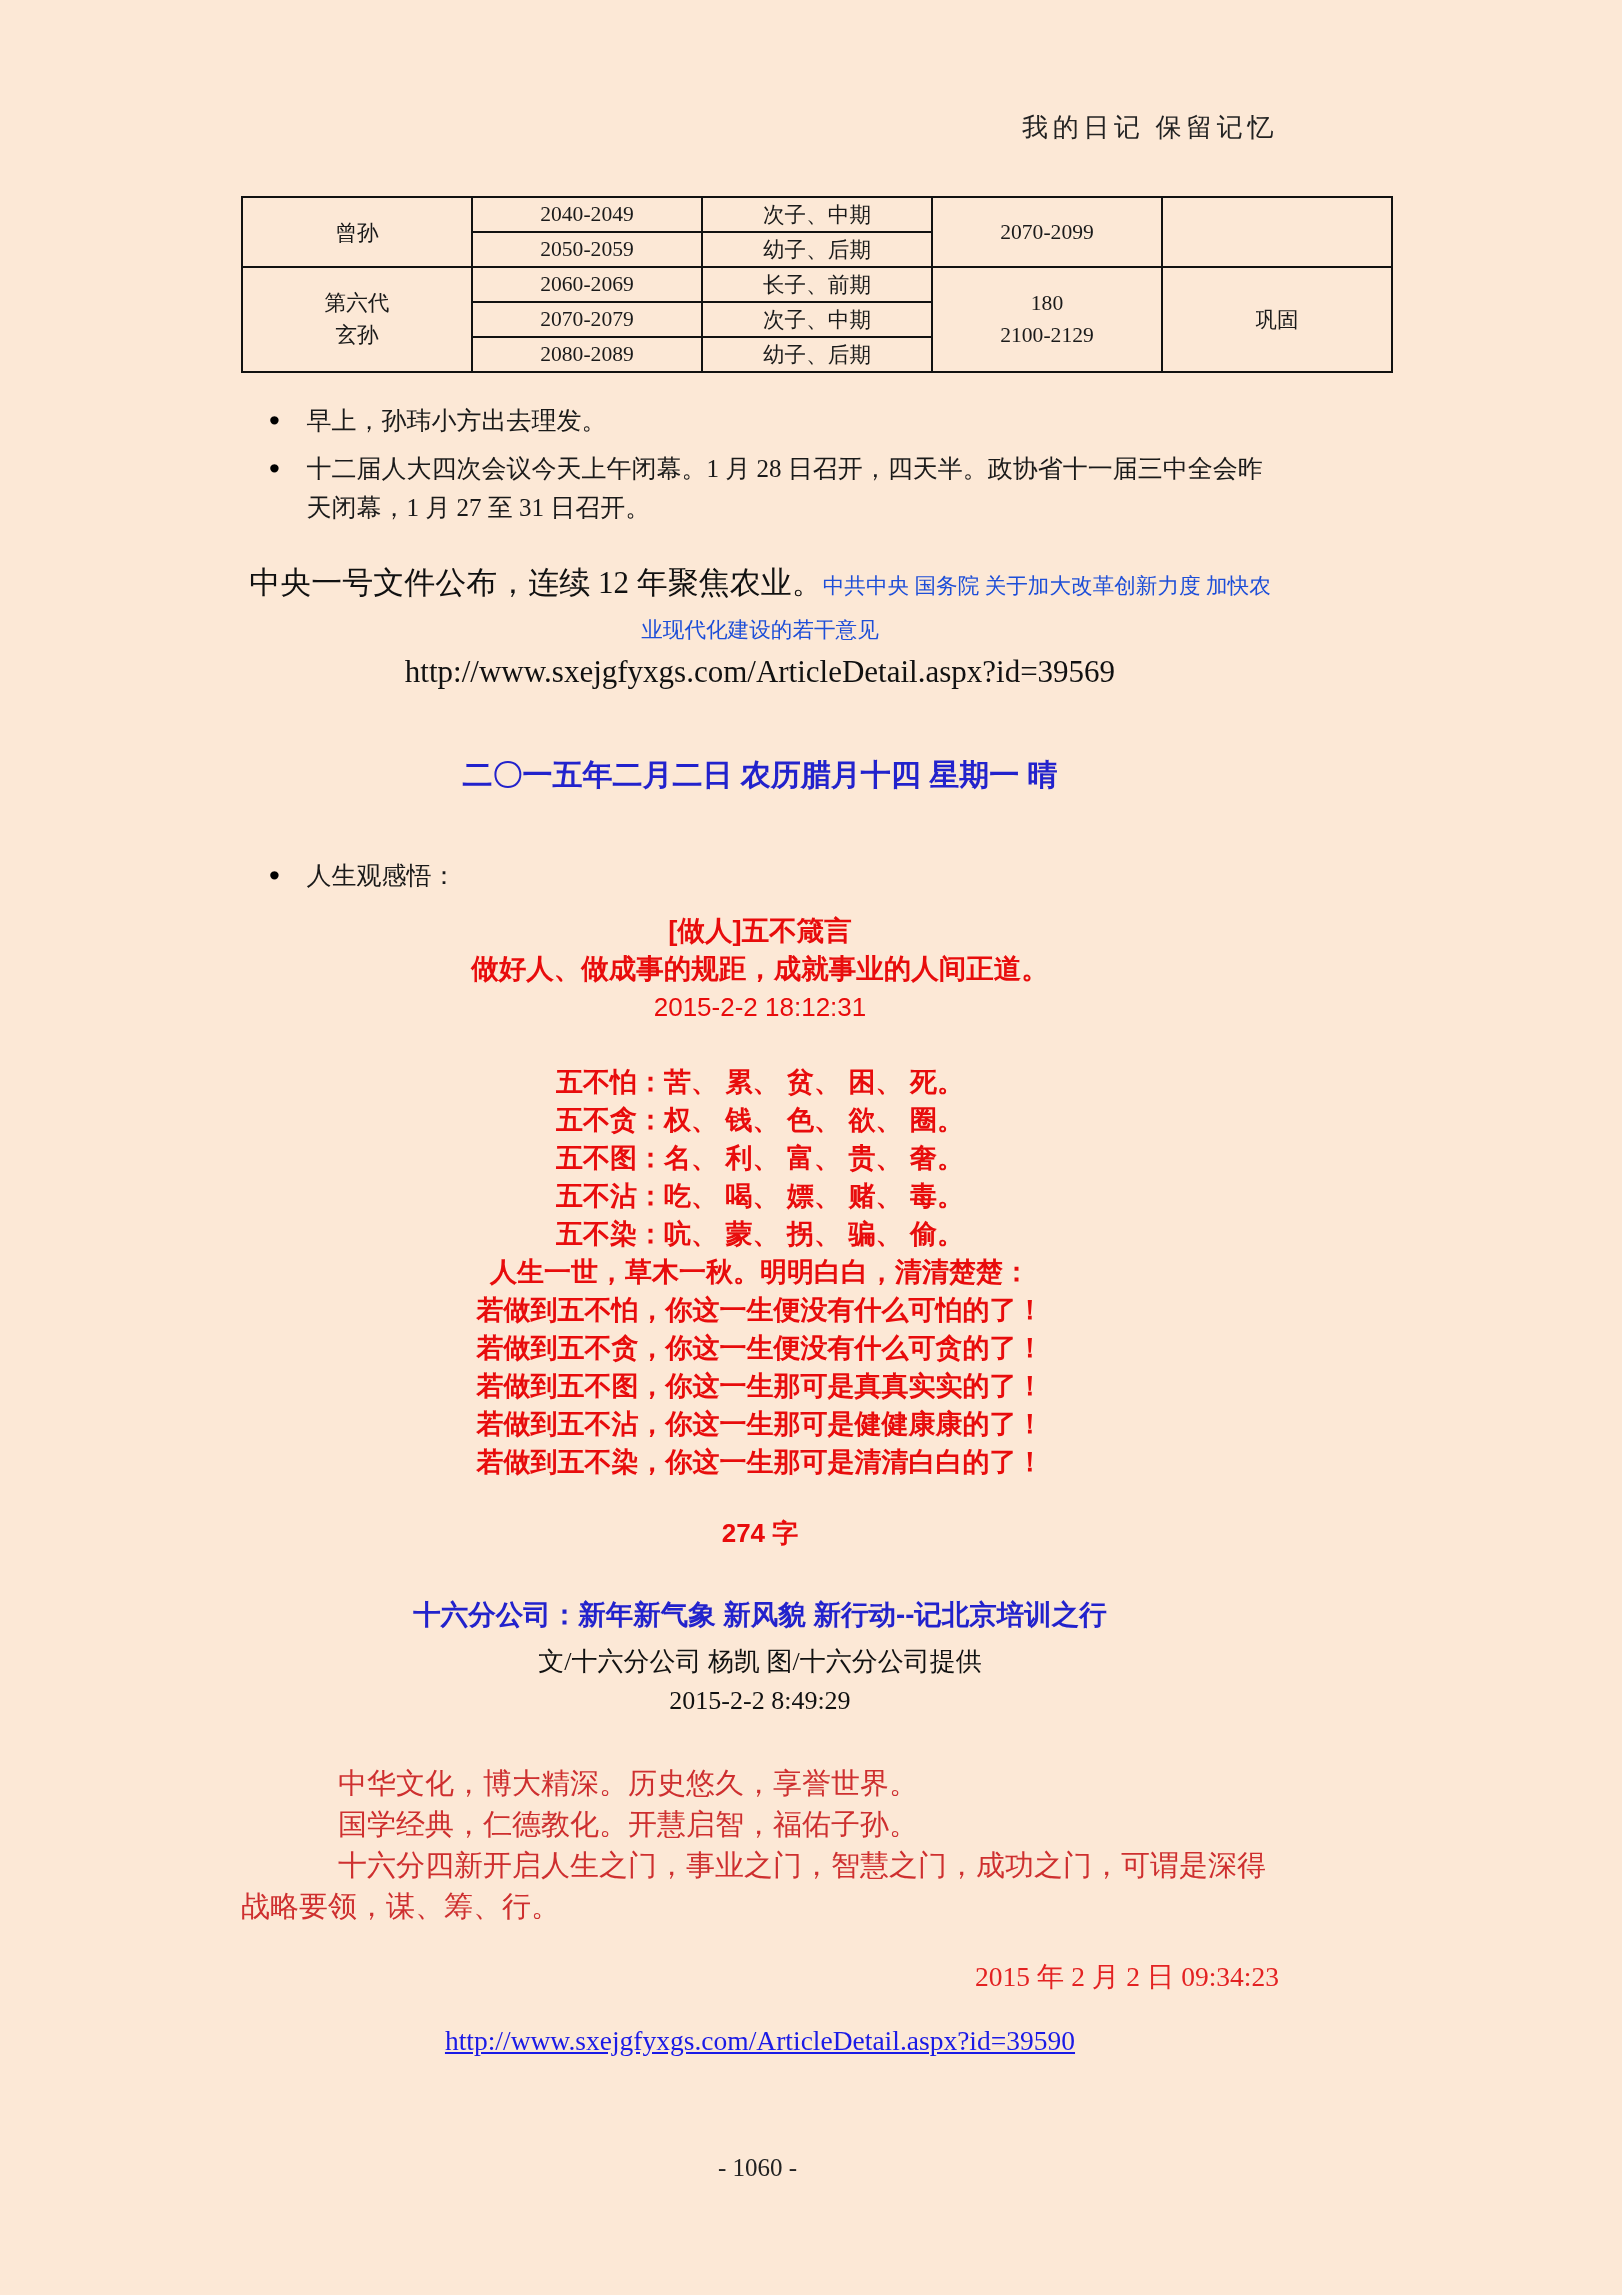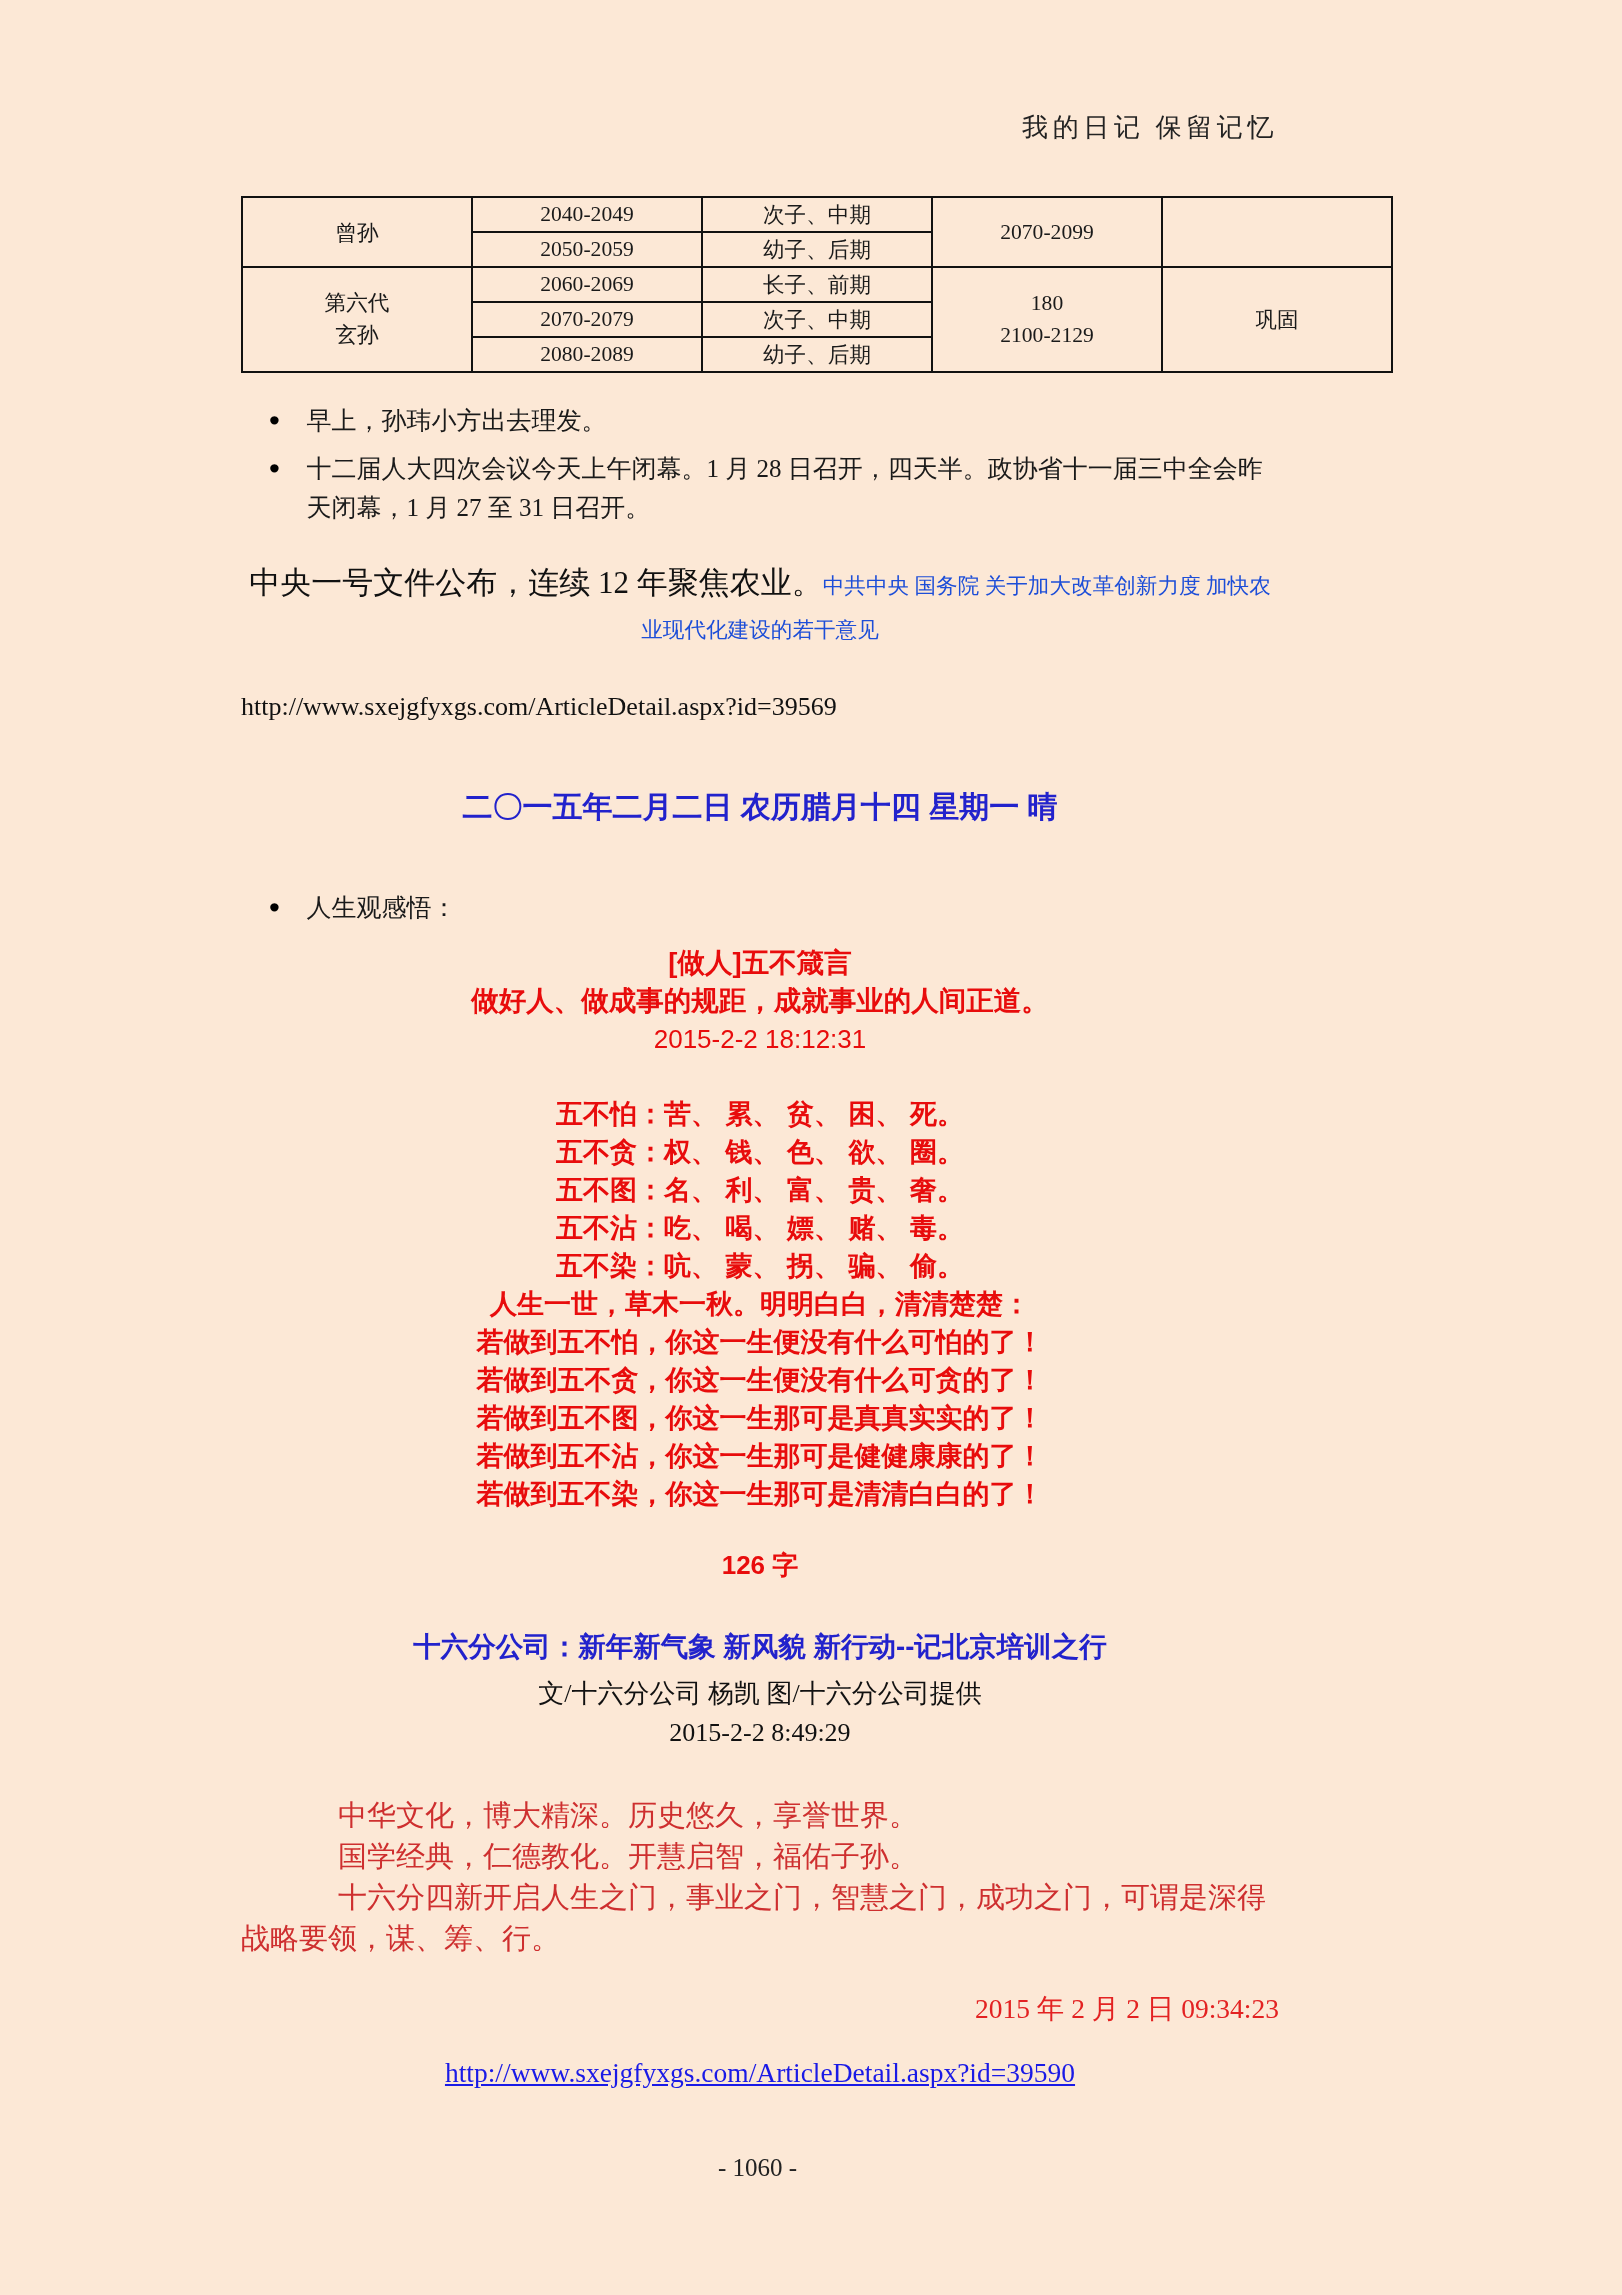--- a/index.html
+++ b/index.html
@@ -41,22 +41,22 @@
     font-size:19.6px;line-height:38px;color:#000;
   }
   .bullet-text{font-size:25px;line-height:39px;}
 
   
   .headline{margin:35px 0 0 0;text-align:center;line-height:41px;}
   .headline-black{font-size:31px;color:#111;}
   .headline-red{font-size:21.6px;color:#1d4ed8;}
 
   .url-plain{
-    margin-top:38px;
-    font-size:26px;color:#111;
+    text-align:center;
+    font-size:31px;color:#111;
   }
 
   .date-heading{
     margin-top:65px;text-align:center;
     font-family:"Liberation Sans", sans-serif;font-weight:bold;
     font-size:30px;color:#2222cc;
   }
 
   .bullet-single{margin-top:60px;}
 
@@ -211,21 +211,21 @@
         <div class="maxim-line">五不染：吭、 蒙、 拐、 骗、 偷。</div>
         <div class="maxim-line">人生一世，草木一秋。明明白白，清清楚楚：</div>
         <div class="maxim-line">若做到五不怕，你这一生便没有什么可怕的了！</div>
         <div class="maxim-line">若做到五不贪，你这一生便没有什么可贪的了！</div>
         <div class="maxim-line">若做到五不图，你这一生那可是真真实实的了！</div>
         <div class="maxim-line">若做到五不沾，你这一生那可是健健康康的了！</div>
         <div class="maxim-line">若做到五不染，你这一生那可是清清白白的了！</div>
       </div>
     </div>
 
-    <div class="word-count">126 字</div>
+    <div class="word-count">274 字</div>
 
     <div class="article2-title">十六分公司：新年新气象 新风貌 新行动--记北京培训之行</div>
     <div class="article2-byline">文/十六分公司 杨凯 图/十六分公司提供</div>
     <div class="article2-timestamp">2015-2-2 8:49:29</div>
 
     <div class="article2-paras">
       <p class="article2-para">中华文化，博大精深。历史悠久，享誉世界。</p>
       <p class="article2-para">国学经典，仁德教化。开慧启智，福佑子孙。</p>
       <p class="article2-para">十六分四新开启人生之门，事业之门，智慧之门，成功之门，可谓是深得战略要领，谋、筹、行。</p>
     </div>

